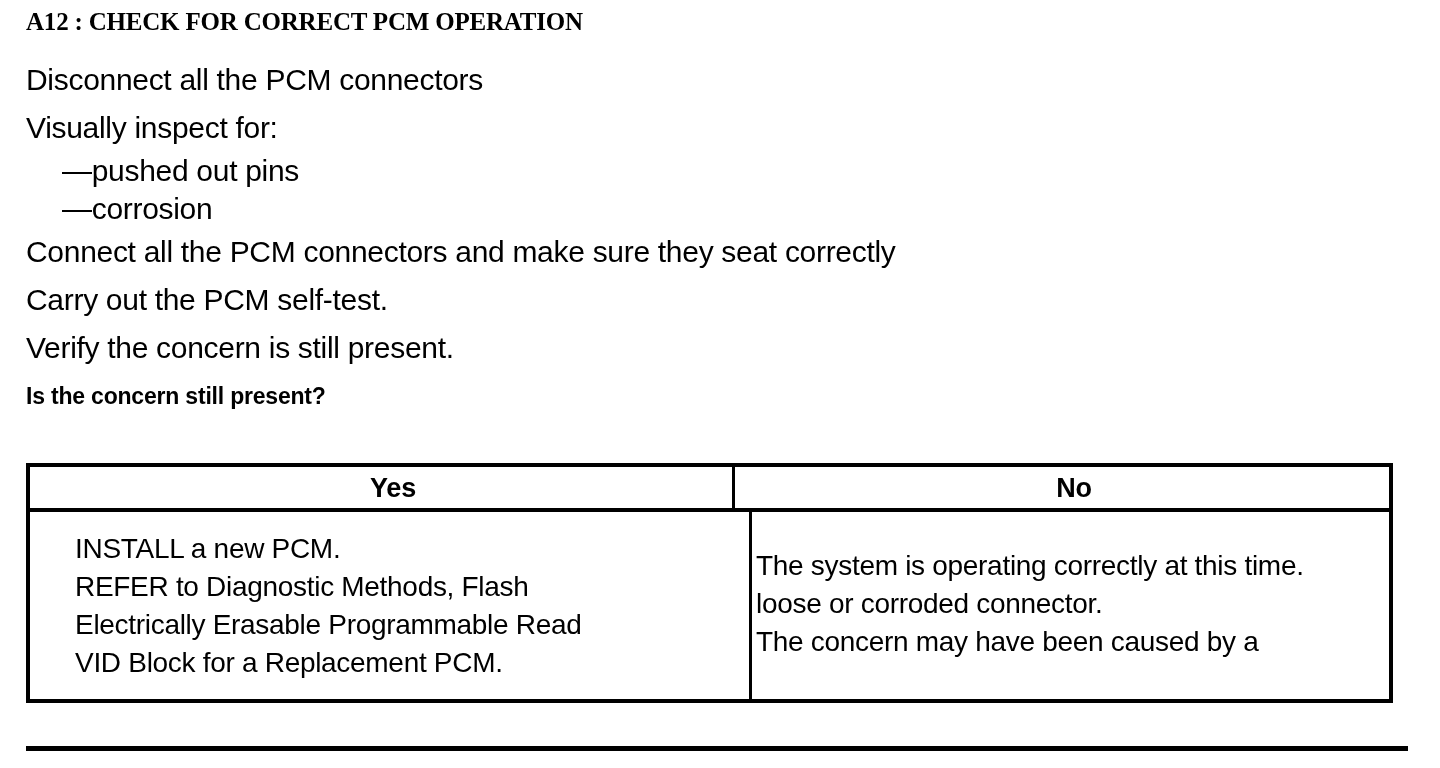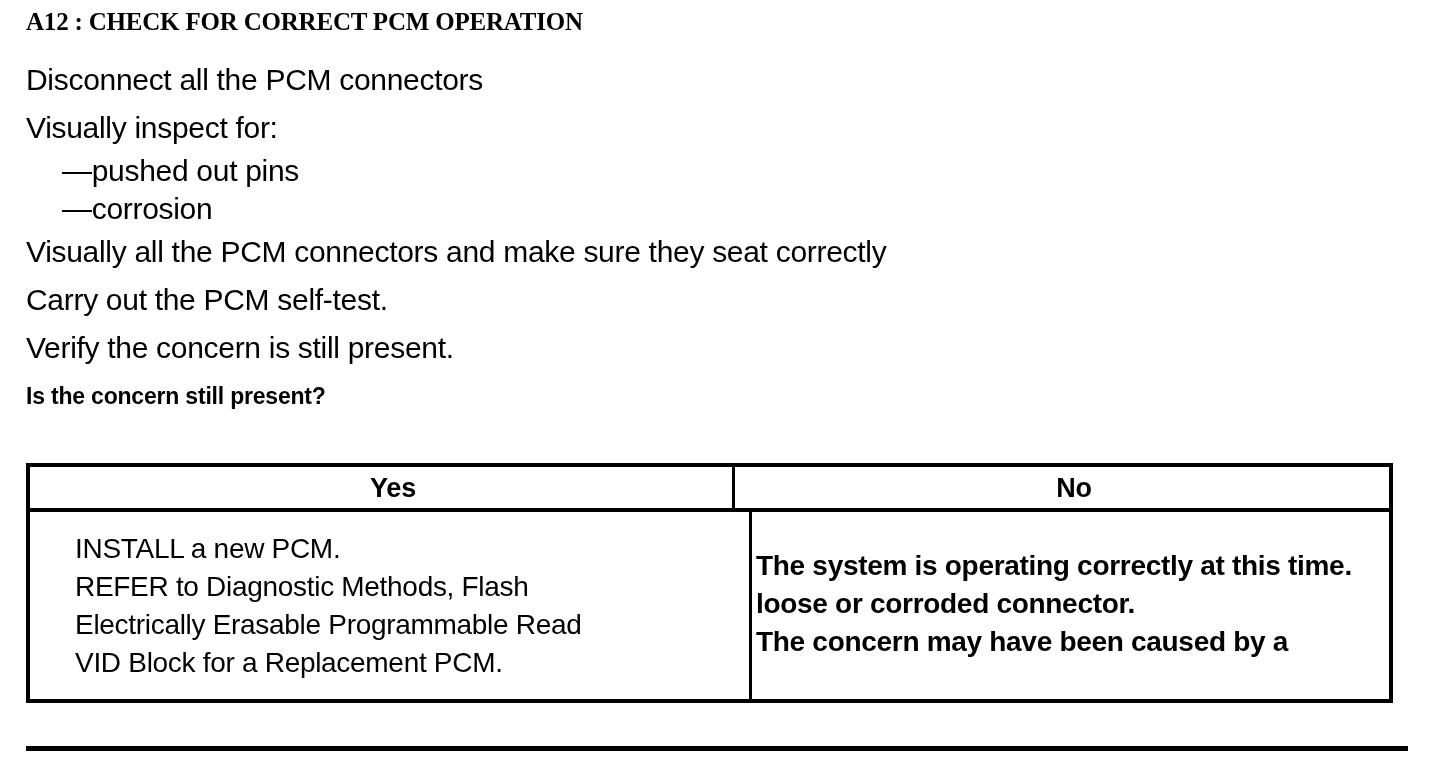--- a/index.html
+++ b/index.html
@@ -101,21 +101,21 @@
     line-height: 30px;
     letter-spacing: -0.2px;
   }
   .dt-body .col-left,
   .dt-body .col-right {
     display: flex;
     flex-direction: column;
     justify-content: center;
   }
   .dt-body .col-left { padding: 2px 0 2px 4px; margin-left: 41px; }
-  .dt-body .col-right { padding: 2px 0 6px 4px; font-weight: bold; }
+  .dt-body .col-right { padding: 2px 0 6px 4px; }
   .cell-line {
     font-size: 28px;
     line-height: 38px;
     white-space: nowrap;
     letter-spacing: -0.3px;
   }
 
   
   .bottom-rule {
     position: absolute;
@@ -131,21 +131,21 @@
 
 <div class="page">
 
   <div class="proc-title">A12 : CHECK FOR CORRECT PCM OPERATION</div>
 
   <div class="steps">
     <div class="step">Disconnect all the PCM connectors</div>
     <div class="step">Visually inspect for:</div>
     <div class="step sub">—pushed out pins</div>
     <div class="step sub">—corrosion</div>
-    <div class="step">Visually all the PCM connectors and make sure they seat correctly</div>
+    <div class="step">Connect all the PCM connectors and make sure they seat correctly</div>
     <div class="step">Carry out the PCM self-test.</div>
     <div class="step">Verify the concern is still present.</div>
     <div class="step question">Is the concern still present?</div>
   </div>
 
   <div class="decision-table">
 
     <div class="dt-header">
       <div class="col-left">
         <span class="dt-head-label">Yes</span>

